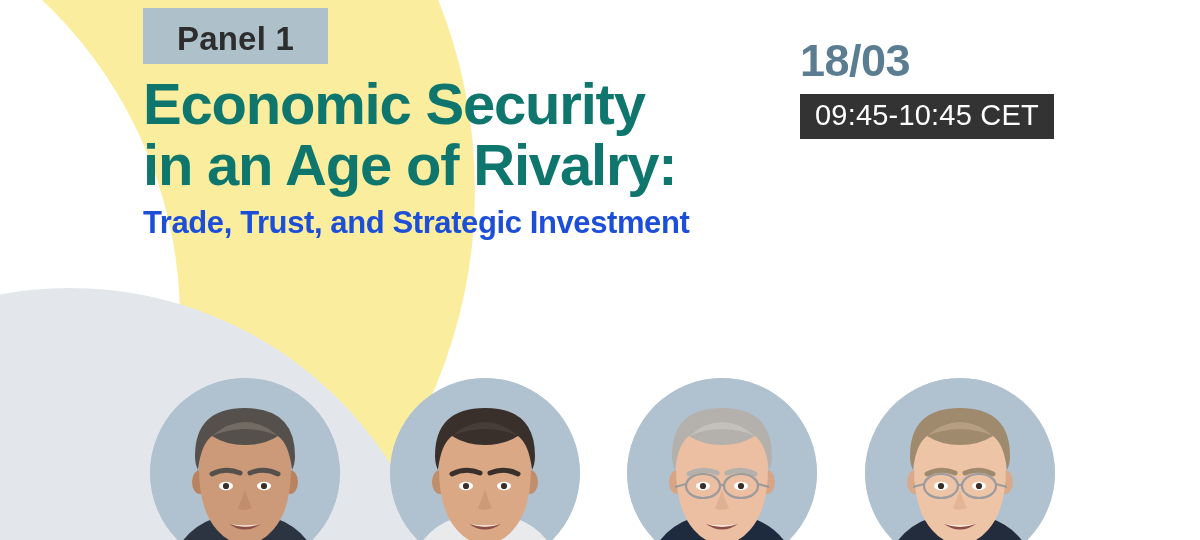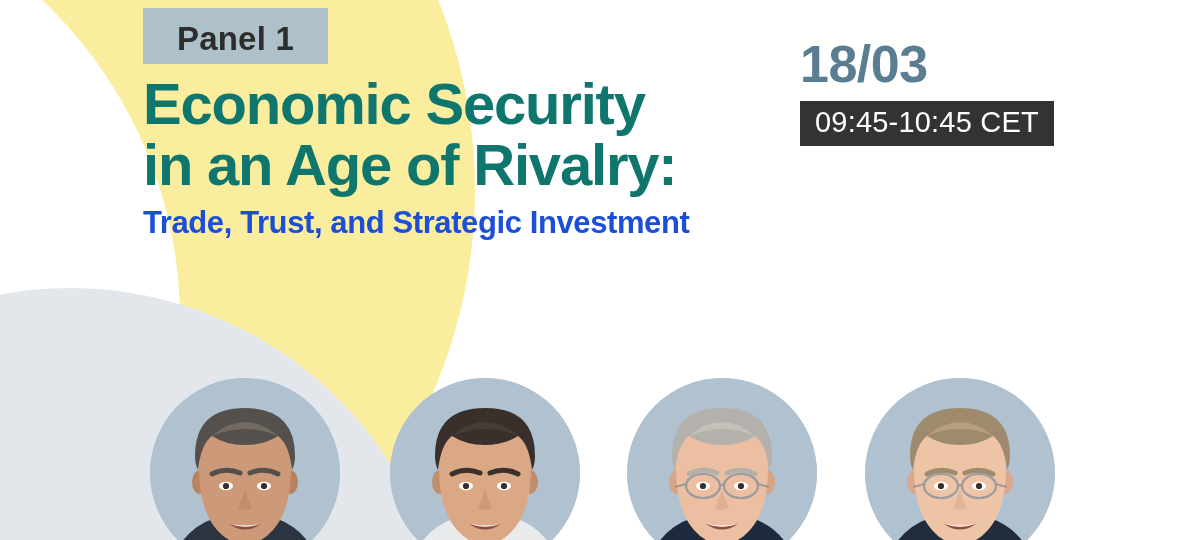--- a/index.html
+++ b/index.html
@@ -88,21 +88,21 @@
 
   
   .meta-block {
     position: absolute;
     left: 800px;
     top: 38px;
     width: 330px;
   }
   .meta-date {
     color: #5a7d92;
-    font-size: 52px;
+    font-size: 45px;
     font-weight: bold;
     letter-spacing: -0.5px;
     line-height: 1.0;
   }
   .meta-time {
     display: inline-block;
     margin-top: 11px;
     background: #333333;
     color: #ffffff;
     font-size: 29px;

